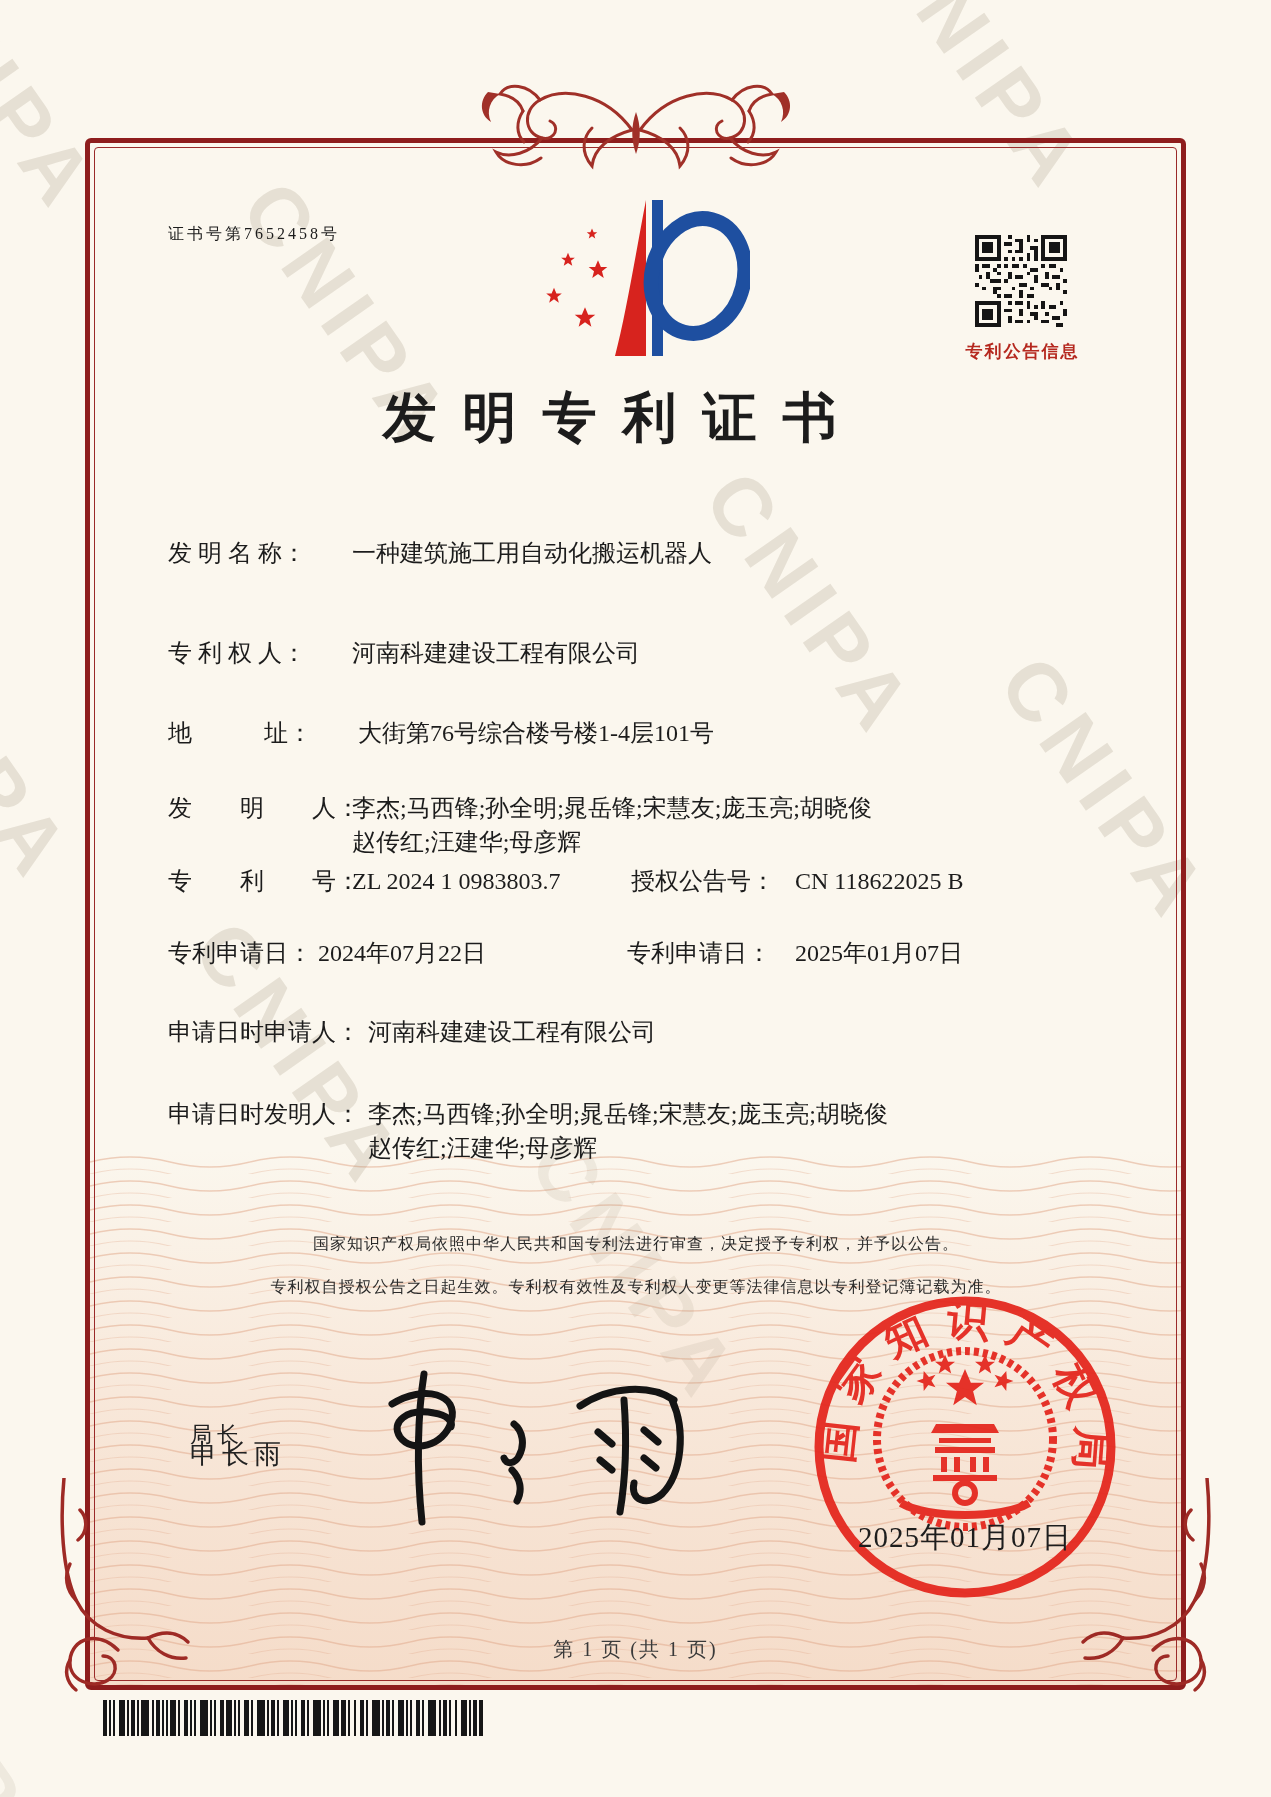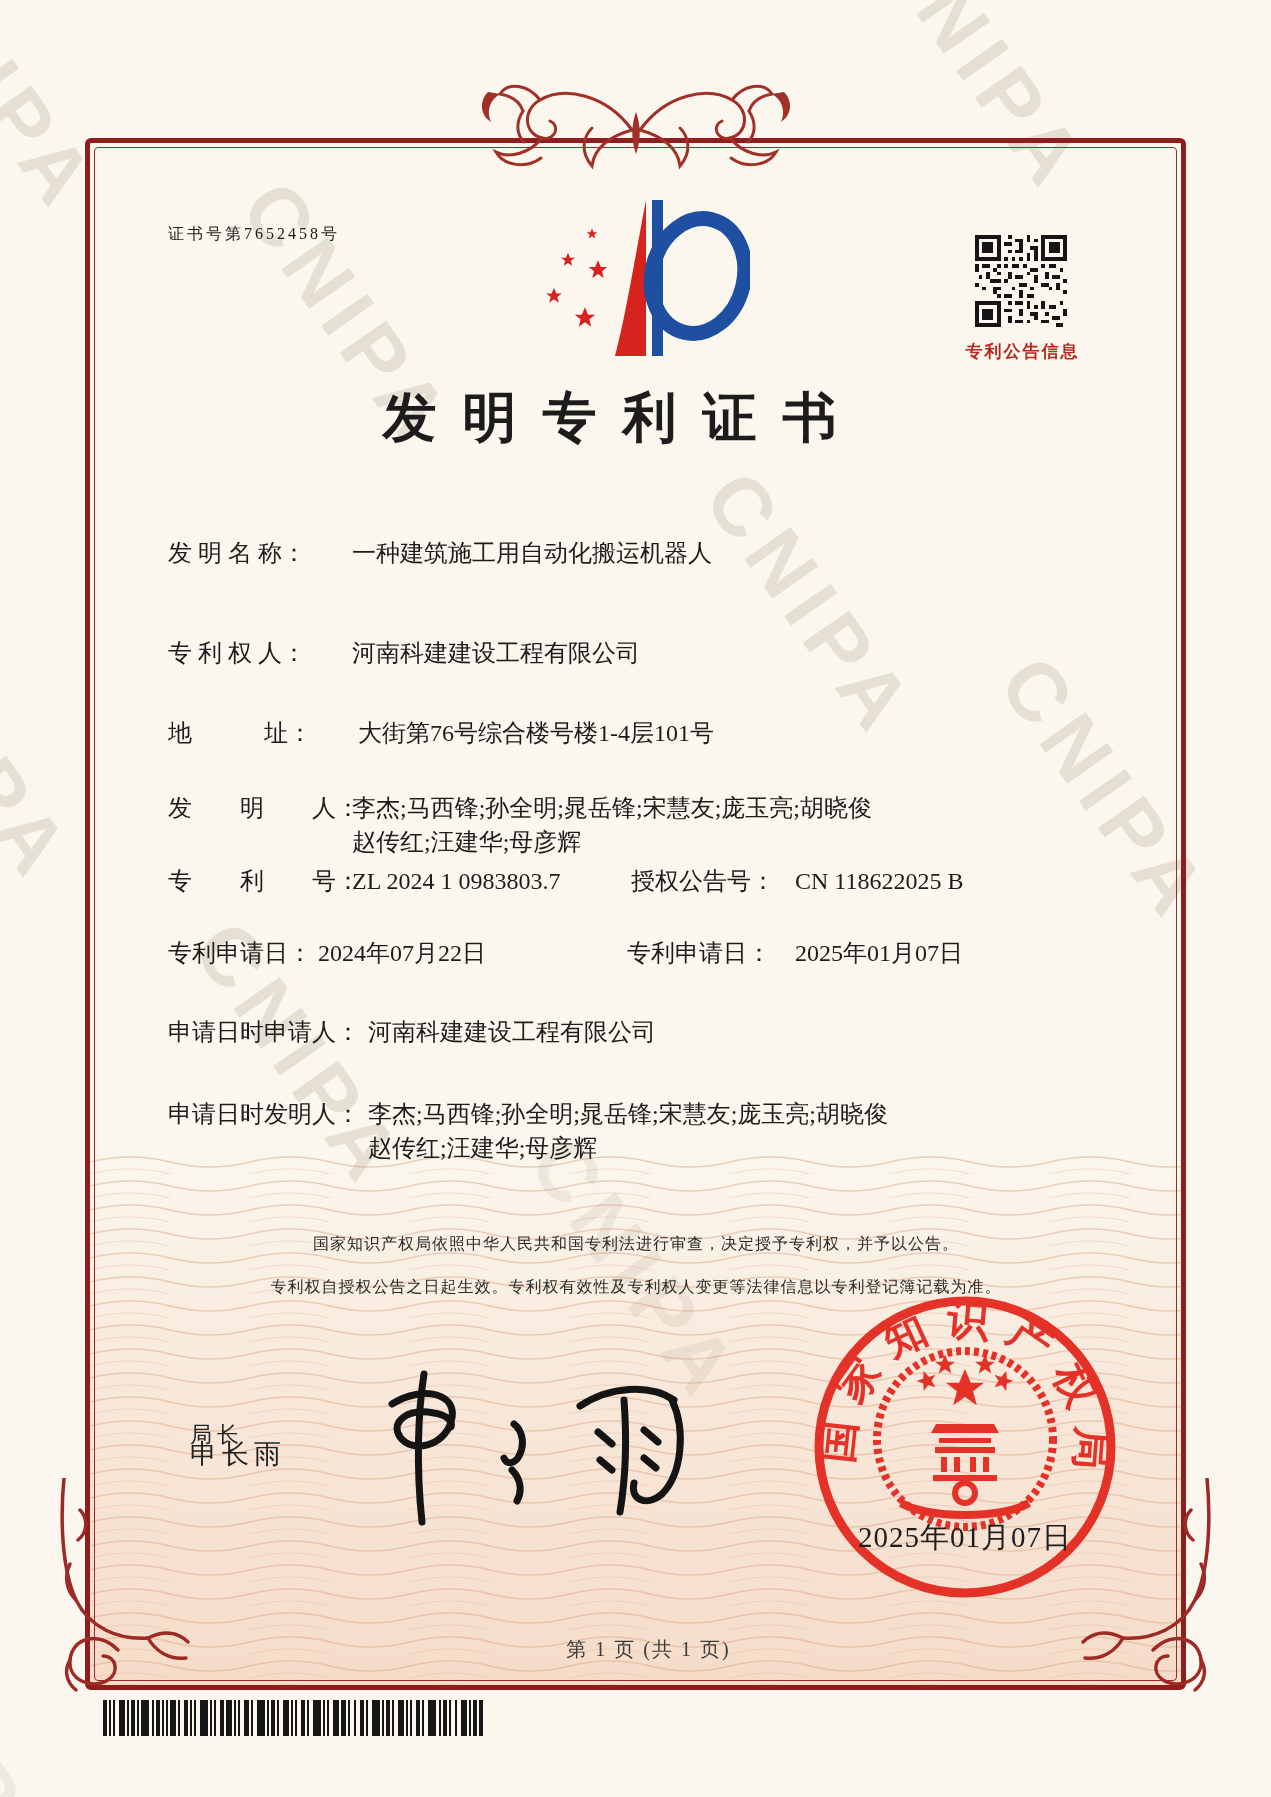--- a/index.html
+++ b/index.html
@@ -55,21 +55,21 @@
             font-family:"Liberation Sans","DejaVu Sans",sans-serif;color:#222;}
   .signame{left:190px;top:1436px;font-size:27px;letter-spacing:5px;z-index:5;
            font-family:"Liberation Sans","DejaVu Sans",sans-serif;color:#222;}
   .sig{left:372px;top:1368px;z-index:5;}
   
   .seal{left:805px;top:1287px;z-index:4;opacity:.93;}
   .sealdate{left:845px;top:1518px;width:240px;text-align:center;font-size:29px;
             color:#1d1d1d;z-index:5;letter-spacing:1px;}
   
   .pageinfo{left:85px;top:1636px;width:1101px;text-align:center;font-size:20px;
-            color:#3a3a3a;z-index:4;letter-spacing:2px;padding-left:13px;}
+            color:#3a3a3a;z-index:4;letter-spacing:2px;}
   .barcode{left:103px;top:1699px;z-index:4;}
 </style>
 </head>
 <body>
 
 <span class="wm" style="left:-55px;top:-70px">CNIPA</span>
 <span class="wm" style="left:935px;top:-90px">CNIPA</span>
 <span class="wm" style="left:300px;top:165px">CNIPA</span>
 <span class="wm" style="left:763px;top:455px">CNIPA</span>
 <span class="wm" style="left:-80px;top:600px">CNIPA</span>

